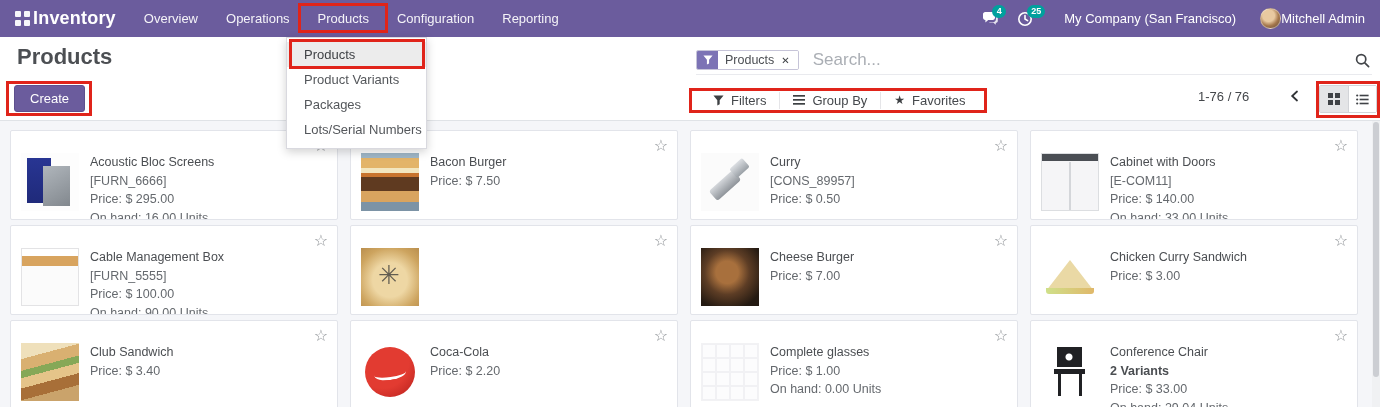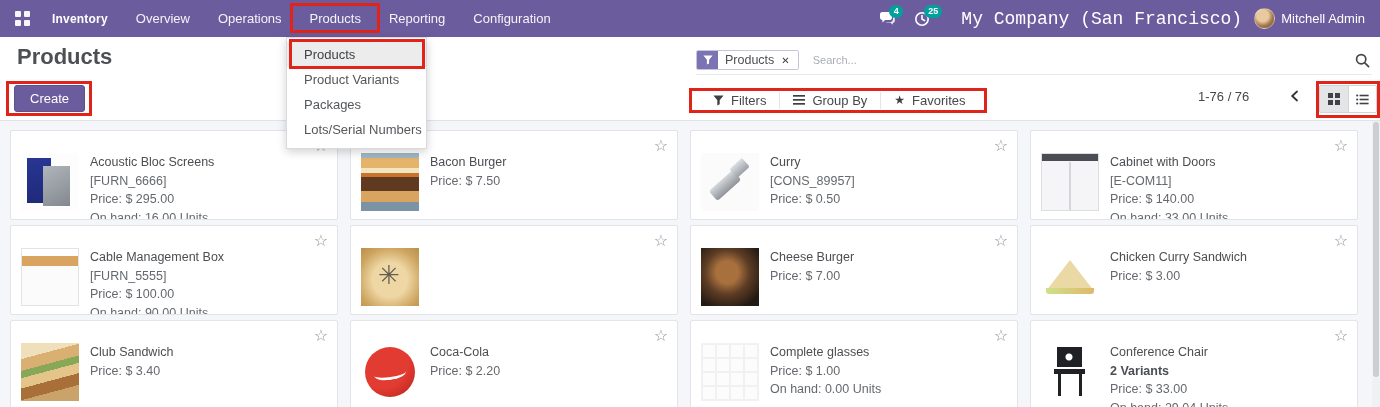--- a/index.html
+++ b/index.html
@@ -3,47 +3,47 @@
 <meta charset="utf-8">
 <style>
   * { margin:0; padding:0; box-sizing:border-box; }
   html,body { width:1380px; height:407px; overflow:hidden; font-family:"Liberation Sans", sans-serif; background:#fff; }
   svg { display:block; }
 
   
   .navbar { position:absolute; left:0; top:0; width:1380px; height:37px; background:#6b5c9d; display:flex; align-items:center; padding:0 15px; color:#fff; z-index:30; }
   .apps-icon { width:15px; height:15px; display:grid; grid-template-columns:6px 6px; grid-template-rows:6px 6px; gap:3px; cursor:pointer; }
   .apps-icon i { background:#fff; opacity:.95; border-radius:1px; }
-  .brand { font-size:12px; font-weight:bold; margin:0 14px 0 22px; letter-spacing:.2px; cursor:pointer; }
+  .brand { font-size:18px; font-weight:bold; margin:0 14px 0 3px; letter-spacing:.2px; cursor:pointer; }
   .nav-item { position:relative; font-size:13px; line-height:37px; padding:0 14px; color:rgba(255,255,255,.93); cursor:pointer; white-space:nowrap; }
   .nav-right { margin-left:auto; display:flex; align-items:center; }
   .systray-icon { position:relative; margin:0 9px; cursor:pointer; color:#fff; }
   .badge { position:absolute; top:-6px; left:10px; background:#00a09d; color:#fff; font-size:9px; font-weight:bold; line-height:1; padding:2px 4px 2px; border-radius:7px; min-width:14px; text-align:center; }
-  .company { font-size:18px; margin:0 12px 0 22px; cursor:pointer;font-family:Liberation Mono, monospace; }
+  .company { font-size:13px; margin:0 24px 0 22px; cursor:pointer; }
   .avatar { width:21px; height:21px; border-radius:50%; background:radial-gradient(circle at 40% 35%, #e8c9a0 0 35%, #a5784d 60%, #5d4330 100%); border:1px solid rgba(255,255,255,.4); }
-  .username { font-size:13px; margin-left:6px; cursor:pointer; }
+  .username { font-size:13px; cursor:pointer; }
 
   
   .annotation { position:absolute; border:3px solid #e0241a; pointer-events:none; z-index:55; }
 
   
   .dropdown { position:absolute; left:286px; top:37px; width:141px; background:#fff; border:1px solid #d9d9df; box-shadow:0 3px 9px rgba(0,0,0,.18); padding:4px 0 6px; z-index:50; }
   .dd-item { position:relative; font-size:13px; color:#54575b; padding:5px 16px 5px 17px; cursor:pointer; white-space:nowrap; }
   .dd-item.active { background:#ececec; color:#3f4246; }
 
   
   .control-panel { position:absolute; left:0; top:37px; width:1380px; height:84px; background:#fff; border-bottom:1px solid #e0e3e7; z-index:10; }
   .page-title { position:absolute; left:17px; top:7px; font-size:22px; color:#4c4f53; }
   .btn-create { position:relative; position:absolute; left:14px; top:48px; background:#6b5c9d; color:#fff; border:1px solid #5e508d; border-radius:3px; font-size:13px; font-family:inherit; padding:5px 15px; cursor:pointer; }
   .search-bar { position:absolute; left:696px; top:9px; width:676px; height:29px; display:flex; align-items:center; border-bottom:1px solid #e9eaee; }
   .facet { display:inline-flex; align-items:stretch; border:1px solid #c6c4d8; border-radius:2px; overflow:hidden; margin-right:6px; cursor:pointer; }
   .facet-icon { background:#7c73b5; width:21px; display:flex; align-items:center; justify-content:center; color:#fff; }
   .facet-value { display:flex; align-items:center; gap:7px; background:#fff; padding:2px 8px 2px 7px; font-size:12.5px; color:#4c4f53; }
   .facet-remove { font-size:10px; color:#3f4246; cursor:pointer; font-style:normal; }
-  .search-input { flex:1; border:none; outline:none; font-size:11px; font-family:inherit; color:#333; padding:4px 8px; background:transparent; }
+  .search-input { flex:1; border:none; outline:none; font-size:17px; font-family:inherit; color:#333; padding:4px 8px; background:transparent; }
   .search-input::placeholder { color:#aaaeb4; }
   .mag { color:#43464a; cursor:pointer; padding-right:2px; }
   .filter-row { position:absolute; left:700px; top:49px; height:28px; display:flex; align-items:center; }
   .cp-btn { display:flex; align-items:center; gap:7px; font-size:13px; color:#45484c; padding:1px 13px; cursor:pointer; white-space:nowrap; }
   .cp-btn + .cp-btn { border-left:1px solid #e5e5e8; }
   .cp-btn .glyph { font-size:12px; color:#3d4043; font-style:normal; }
   .btn-group { position:relative; display:flex; }
   .pager { position:absolute; left:1198px; top:49px; display:flex; align-items:center;gap:24px; }
   .pager-text { font-size:13px; color:#44474b; margin-right:10px; }
   .pager-btn { background:none; border:none; color:#303336; cursor:pointer; padding:4px 7px; }
@@ -108,22 +108,22 @@
       <i></i>
       <i></i>
     </span>
   <span class="brand">Inventory</span>
   <span class="nav-item">Overview</span>
   <span class="nav-item">Operations</span>
   <span class="nav-item">
     <span>Products</span>
     <span class="annotation" style="inset:3px -5px 4px -6px;"></span>
   </span>
+  <span class="nav-item">Configuration</span>
   <span class="nav-item">Reporting</span>
-  <span class="nav-item">Configuration</span>
 
   <div class="nav-right">
     <span class="systray-icon">
       <svg width="17" height="15" viewBox="0 0 17 15" fill="#fff">
           <path d="M1 3.2C1 2 2 1 3.2 1h7.6C12 1 13 2 13 3.2v3.6C13 8 12 9 10.8 9H6.2L3.4 11.4V9h-.2C2 9 1 8 1 6.8z"></path>
           <path d="M14 4.6c1 .2 1.8 1.1 1.8 2.2v3.1c0 1-.8 1.9-1.9 1.9h-.1v2l-2.3-2H8.6c-.6 0-1.2-.2-1.6-.6h3.8c1.8 0 3.2-1.4 3.2-3.2z" opacity=".85"></path>
         </svg>
       <span class="badge">4</span>
     </span>
     <span class="systray-icon">

